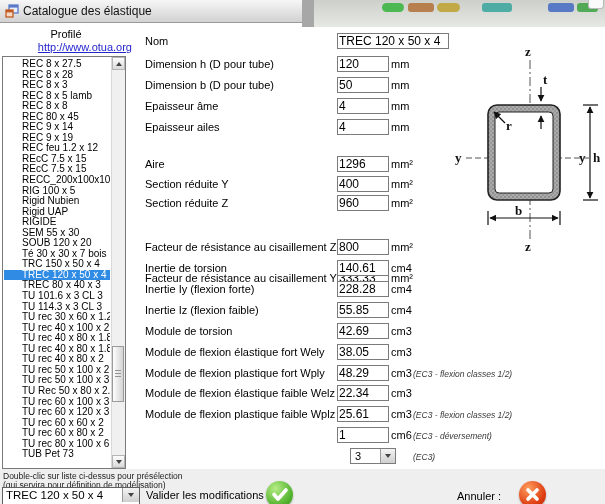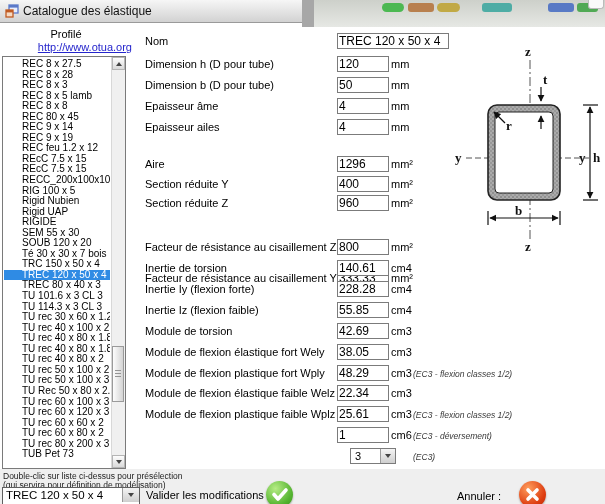--- a/index.html
+++ b/index.html
@@ -125,21 +125,21 @@
       <div class="li">TU rec 40 x 80 x 1.8</div>
       <div class="li">TU rec 40 x 80 x 1.8</div>
       <div class="li">TU rec 40 x 80 x 2</div>
       <div class="li">TU rec 50 x 100 x 2.5</div>
       <div class="li">TU rec 50 x 100 x 3</div>
       <div class="li">TU Rec 50 x 80 x 2.5</div>
       <div class="li">TU rec 60 x 100 x 3</div>
       <div class="li">TU rec 60 x 120 x 3</div>
       <div class="li">TU rec 60 x 60 x 2</div>
       <div class="li">TU rec 60 x 80 x 2</div>
-      <div class="li">TU rec 80 x 200 x 3</div>
+      <div class="li">TU rec 80 x 100 x 6</div>
       <div class="li">TUB Pet 73</div>
     </div>
   <div class="vscroll">
     <div class="sb-btn sb-up">
         <i class="tri-up"></i>
       </div>
     <div class="sb-thumb">
         <i class="grip"></i>
       </div>
     <div class="sb-btn sb-down">

